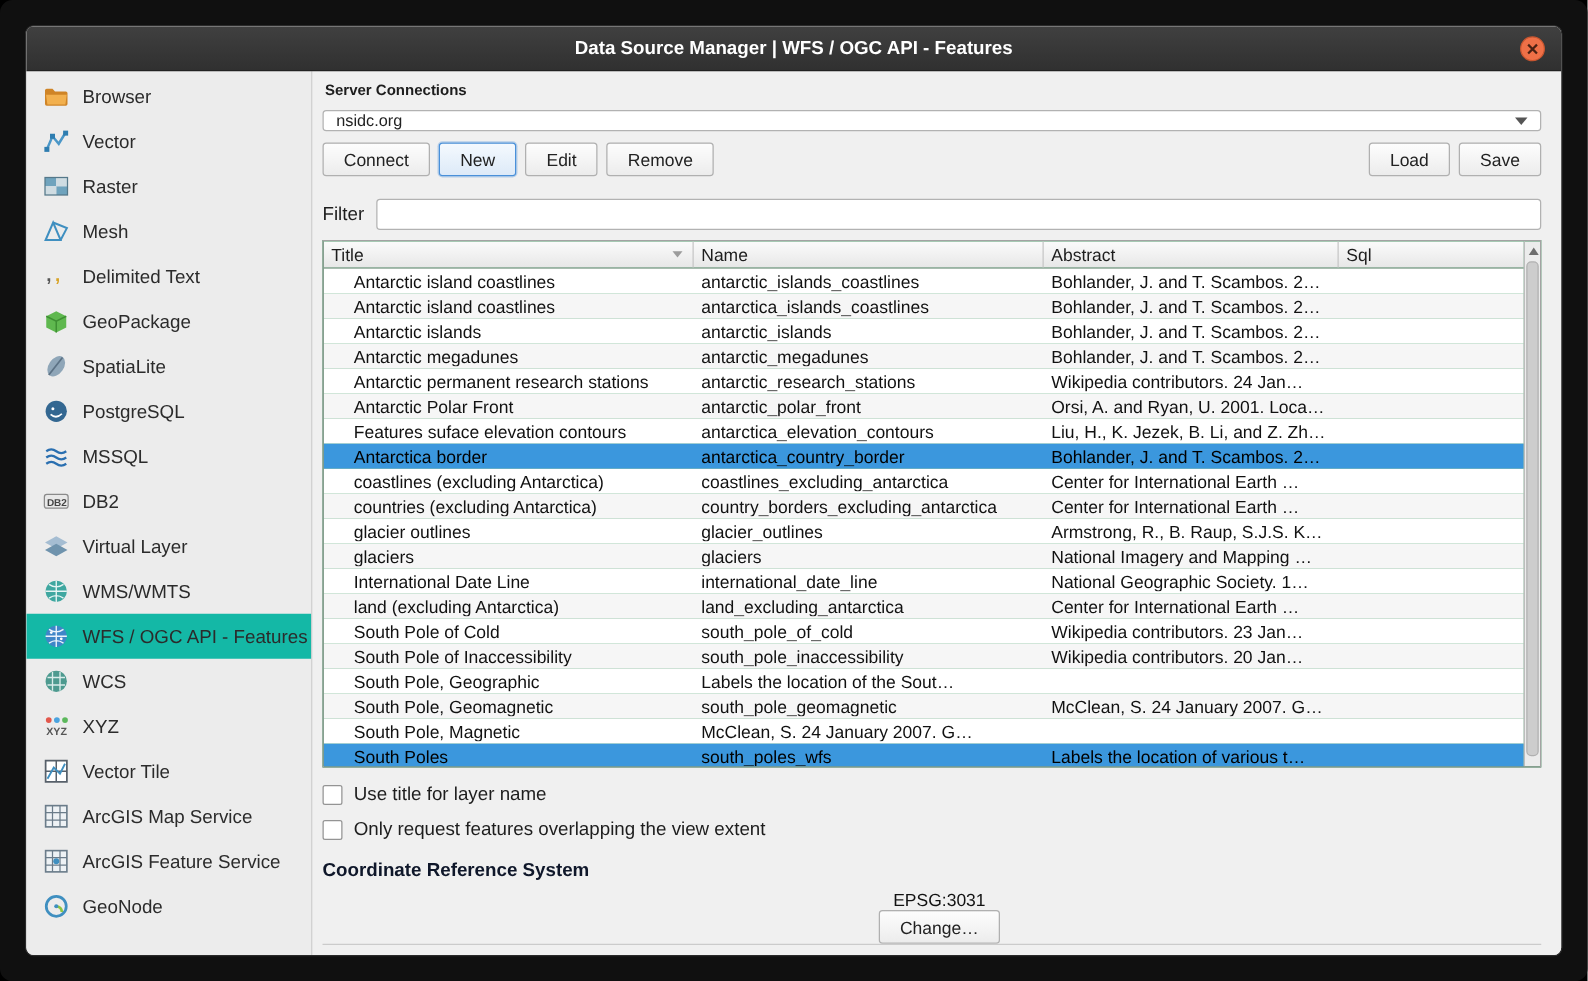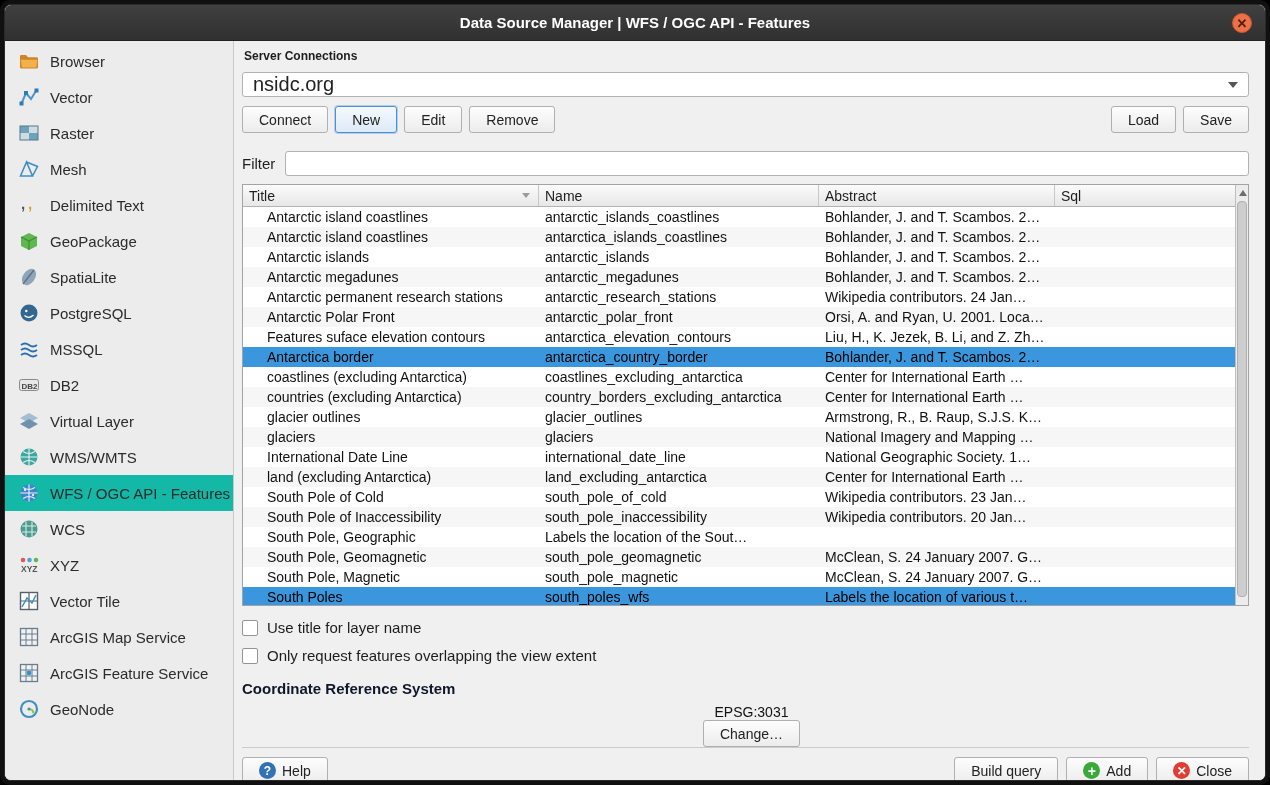--- a/index.html
+++ b/index.html
@@ -4,21 +4,21 @@
 <style>
   * { box-sizing: border-box; }
   html,body { margin:0; padding:0; }
   body {
     width:1270px; height:785px; background:#000;
     font-family:"Liberation Sans", sans-serif; overflow:hidden;
     -webkit-font-smoothing:antialiased;
   }
   .frame {
     position:absolute; inset:0; background:#101010;
-    border-radius:10px; padding:4px;
+    border-radius:10px; padding:20px;
   }
   .window {
     width:100%; height:100%; border-radius:7px; overflow:hidden;
     background:#efefef; display:flex; flex-direction:column;
     border:1px solid #2a2a2a;
   }
   
   .titlebar {
     height:36px; flex:0 0 36px; position:relative;
     background:linear-gradient(#404040,#303030);
@@ -48,21 +48,21 @@
   .side-icon { width:22px; height:22px; flex:0 0 22px; display:flex; }
   .side-icon svg { width:22px; height:22px; }
   .main {
     flex:1; display:flex; flex-direction:column; min-width:0;
     background:#f0f0f0; padding:6px 16px 0 8px;
   }
   .section-label { font-size:12px; font-weight:bold; color:#1d1d1d; margin:2px 0 9px 2px; }
   
   .combo {
     height:26px; background:#fff; border:1px solid #b2b2b2; border-radius:3px;
-    display:flex; align-items:center; padding:0 10px; font-size:20px; color:#222;
+    display:flex; align-items:center; padding:0 10px; font-size:13px; color:#222;
     cursor:pointer;
   }
   .combo-arrow {
     margin-left:auto; width:0; height:0;
     border-left:5px solid transparent; border-right:5px solid transparent;
     border-top:6px solid #555;
   }
   
   .btn {
     height:27px; padding:0 16px; font-size:14px; color:#222;
@@ -503,21 +503,20 @@
                 <div class="td col-sql"></div>
               </div>
               <div class="tr alt">
                 <div class="td col-title">South Pole, Geomagnetic</div>
                 <div class="td col-name">south_pole_geomagnetic</div>
                 <div class="td col-abstract">McClean, S. 24 January 2007. G…</div>
                 <div class="td col-sql"></div>
               </div>
               <div class="tr">
                 <div class="td col-title">South Pole, Magnetic</div>
-                <div class="td col-name">south_pole_magnetic</div>
                 <div class="td col-abstract">McClean, S. 24 January 2007. G…</div>
                 <div class="td col-sql"></div>
               </div>
               <div class="tr alt selected">
                 <div class="td col-title">South Poles</div>
                 <div class="td col-name">south_poles_wfs</div>
                 <div class="td col-abstract">Labels the location of various t…</div>
                 <div class="td col-sql"></div>
               </div>
             </div>

